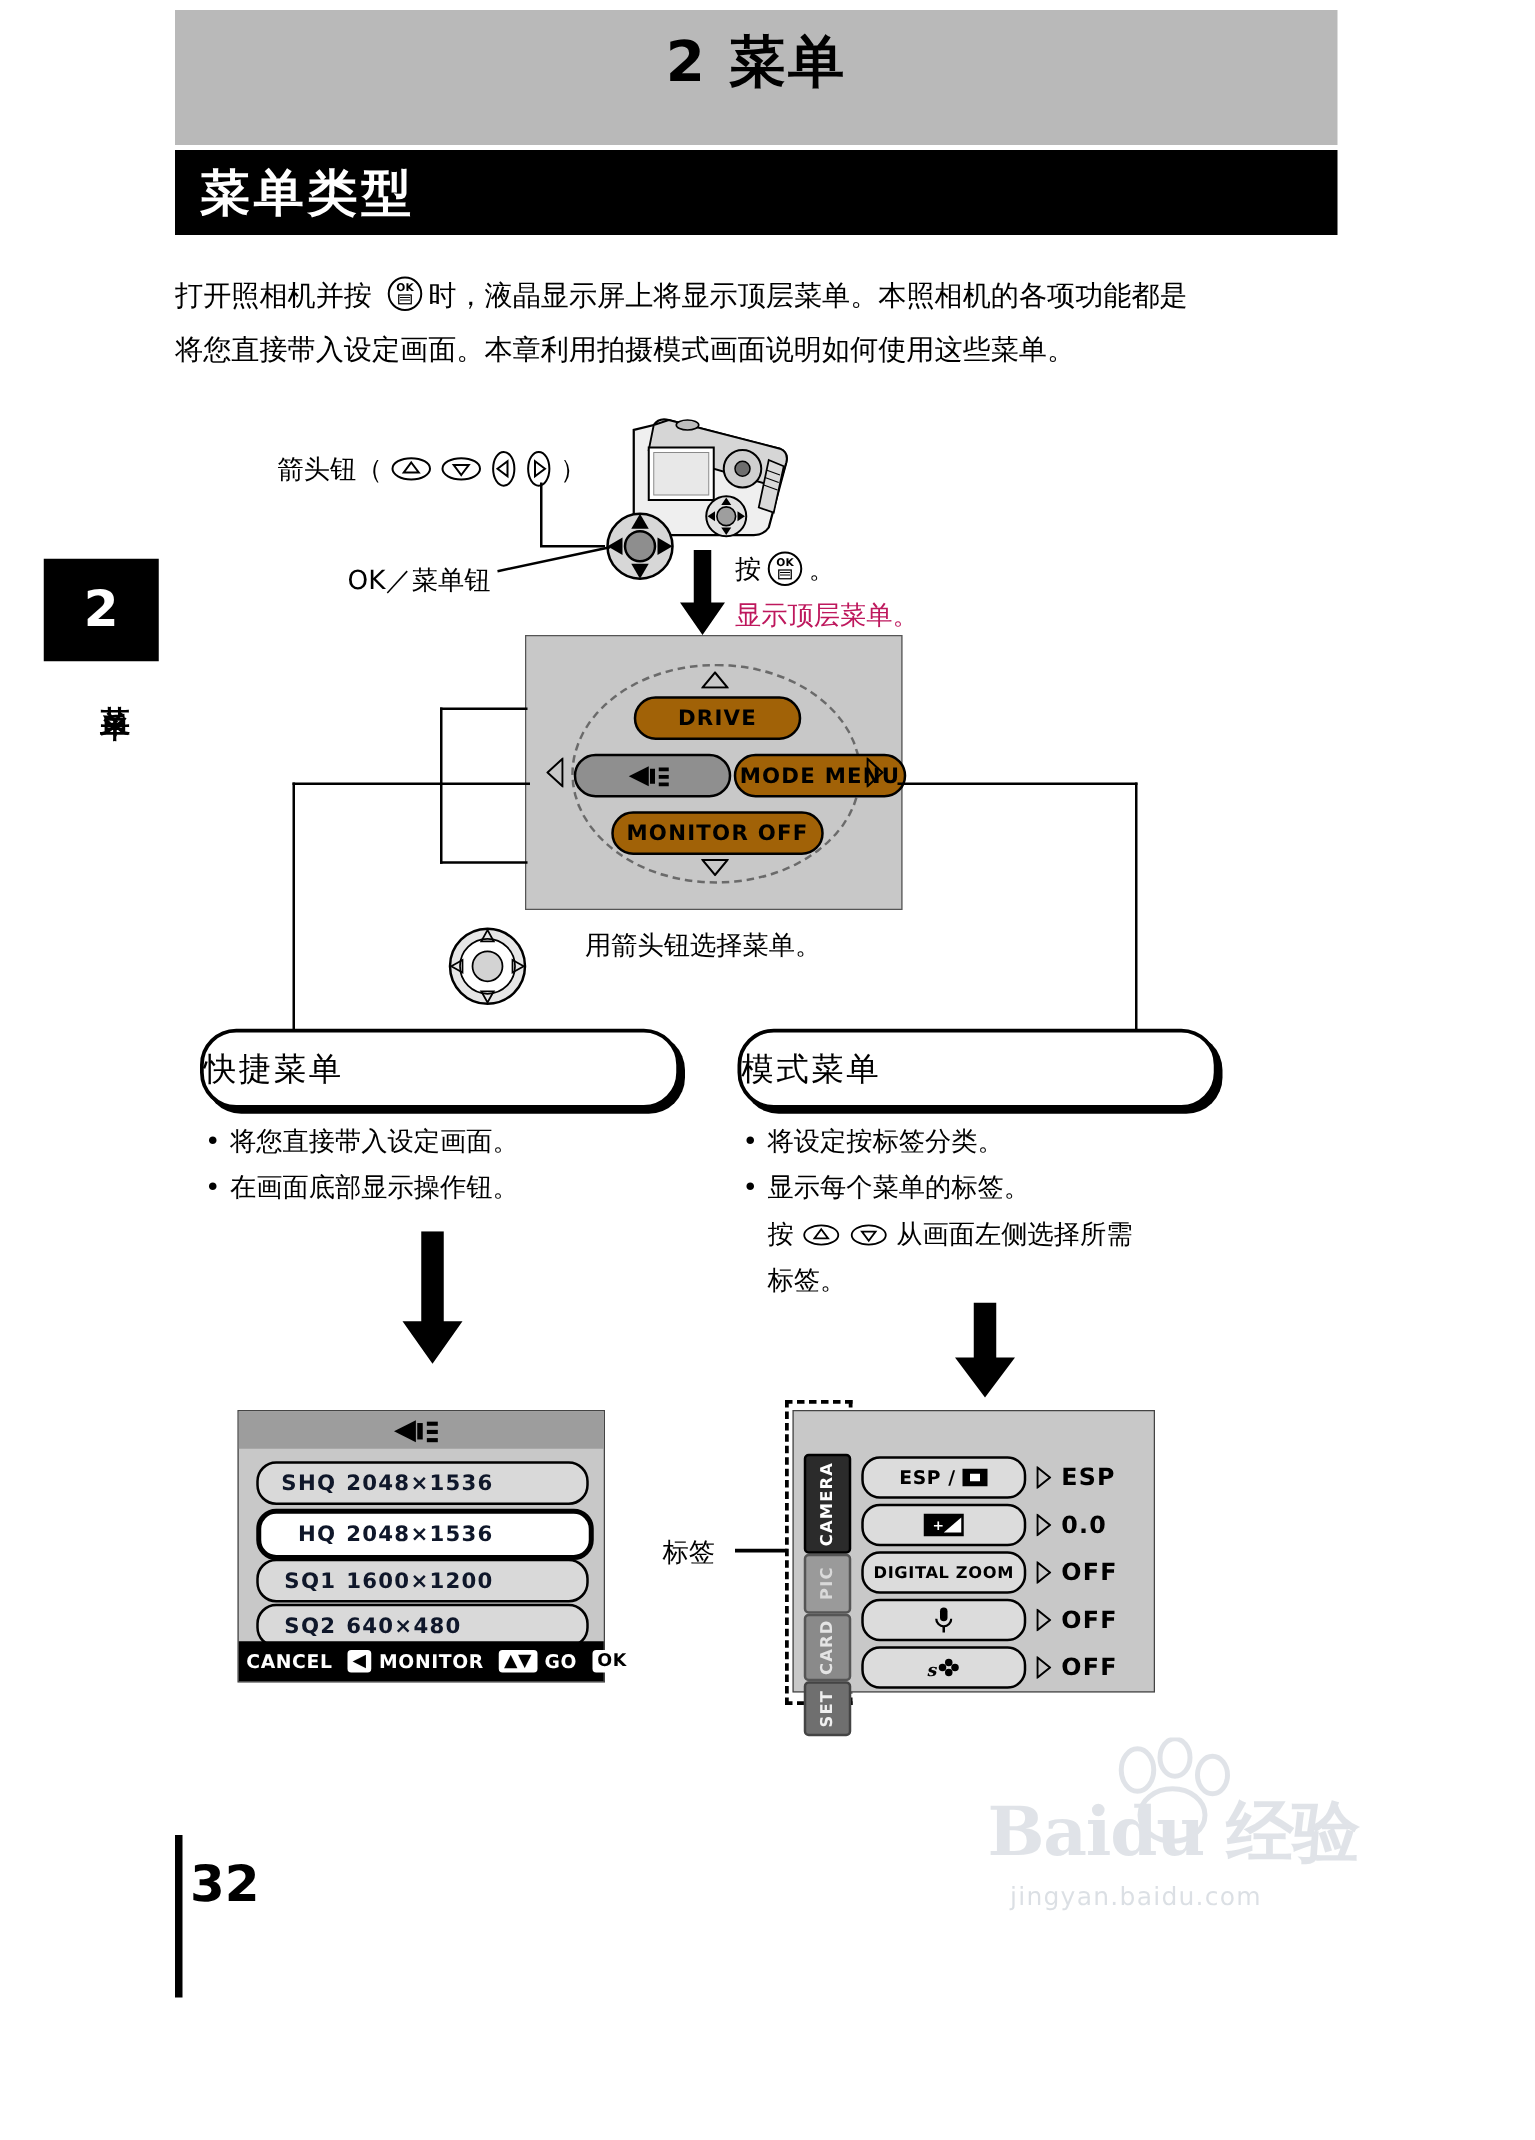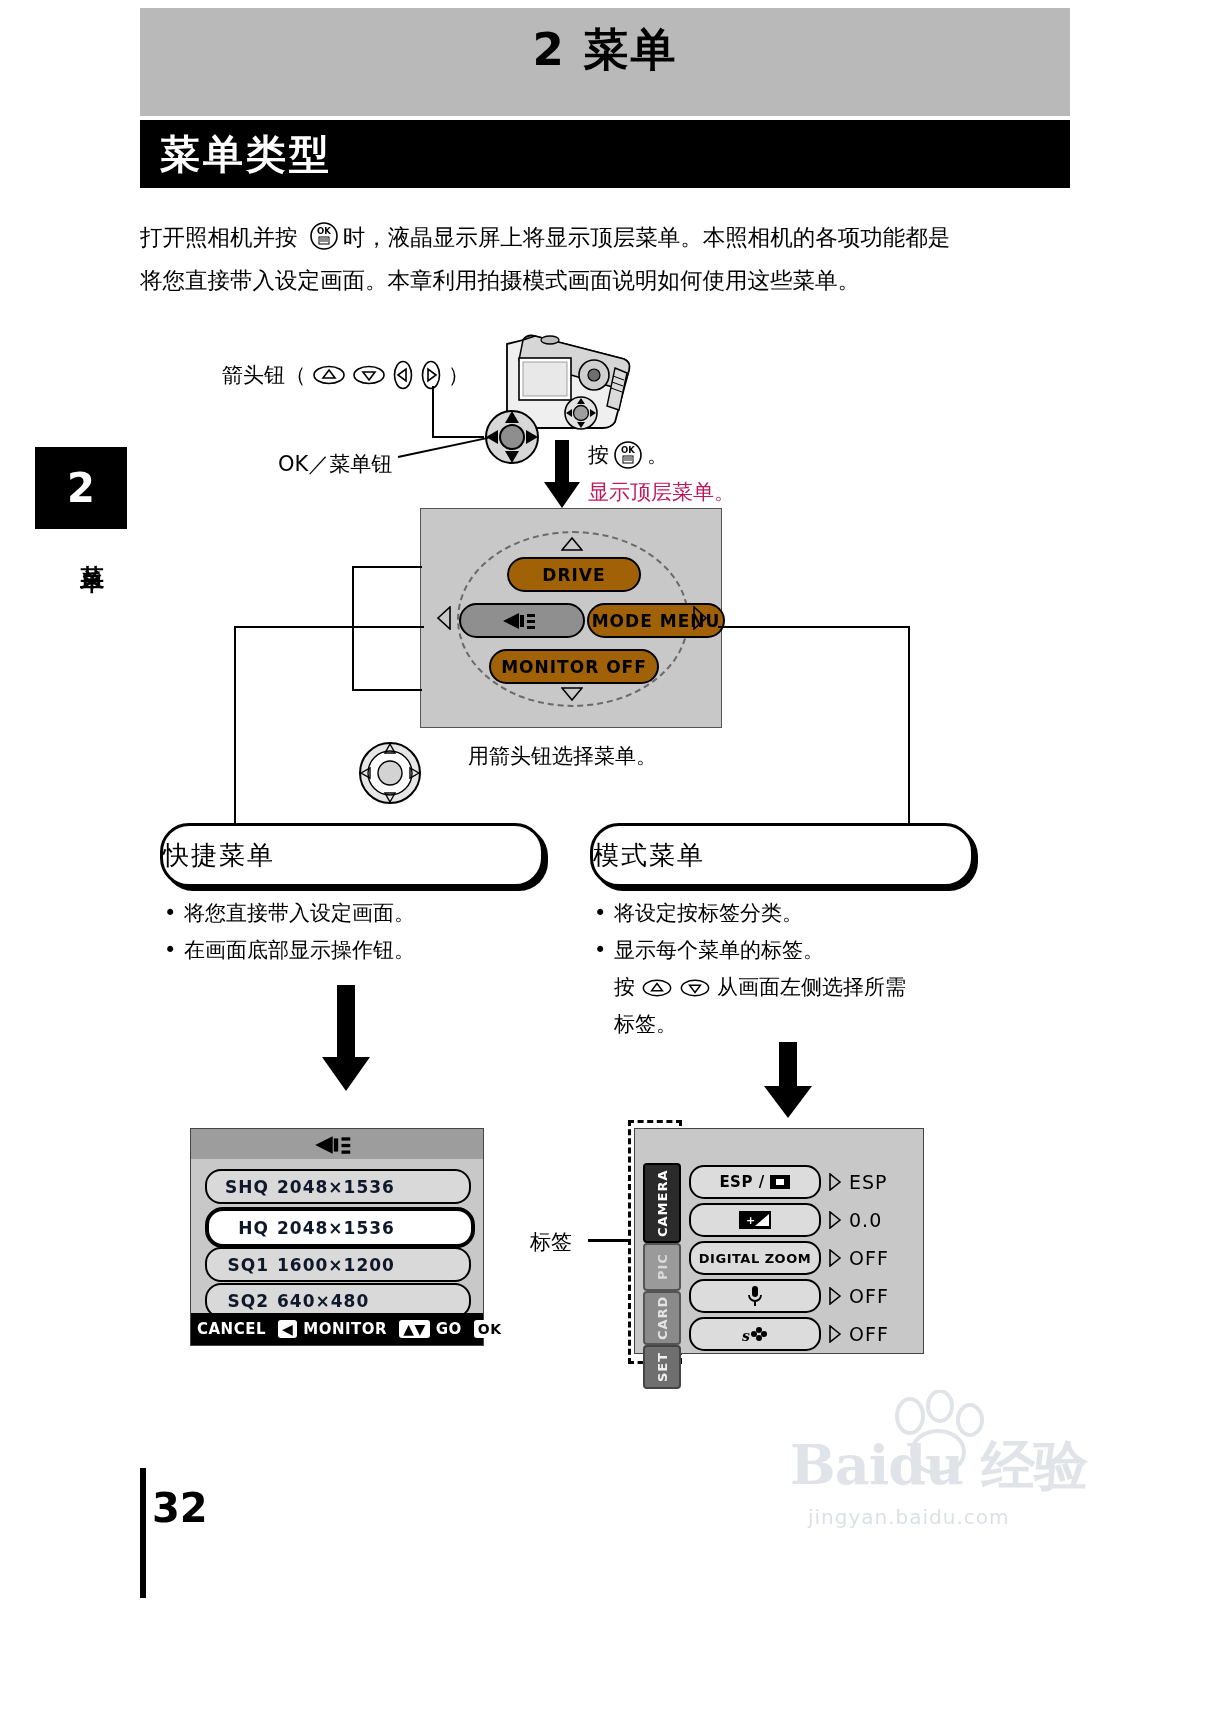--- a/index.html
+++ b/index.html
@@ -148,21 +148,21 @@
     writing-mode:vertical-rl;transform:rotate(180deg);
   }
   .mmrow{
     position:absolute;display:flex;align-items:center;gap:8px;
   }
   .mmbtn{
     width:128px;height:30px;border-radius:15px;background:#dcdcdc;border:2px solid #000;
     display:flex;align-items:center;justify-content:center;
     font-size:15px;font-weight:bold;color:#000;letter-spacing:0.5px;
   }
-  .mmval{font-size:19px;color:#000;font-weight:normal;letter-spacing:1px;}
+  .mmval{font-size:19px;color:#000;font-weight:bold;letter-spacing:1px;}
 
   .biaoqian{
     position:absolute;left:530px;top:1228px;font-size:21px;color:#000;
   }
 
   
   .pagenum{
     position:absolute;left:152px;top:1485px;font-size:40px;font-weight:bold;color:#000;
   }
   .footrule{
@@ -423,21 +423,21 @@
         <rect x="26" y="3" width="8" height="3" fill="#000"></rect>
         <rect x="26" y="9" width="8" height="3" fill="#000"></rect>
         <rect x="26" y="15" width="8" height="3" fill="#000"></rect>
       </svg>
     </div>
 
     <div class="opt" style="top:40px;">
       <span style="width:62px;text-align:right;padding-right:8px;">SHQ</span>
       <span>2048×1536</span>
     </div>
-    <div class="opt sel" style="top:78px;border-radius:18px;">
+    <div class="opt sel" style="top:78px;">
       <span style="width:60px;text-align:right;padding-right:8px;">HQ</span>
       <span>2048×1536</span>
     </div>
     <div class="opt" style="top:118px;">
       <span style="width:62px;text-align:right;padding-right:8px;">SQ1</span>
       <span>1600×1200</span>
     </div>
     <div class="opt" style="top:154px;">
       <span style="width:62px;text-align:right;padding-right:8px;">SQ2</span>
       <span>640×480</span>

